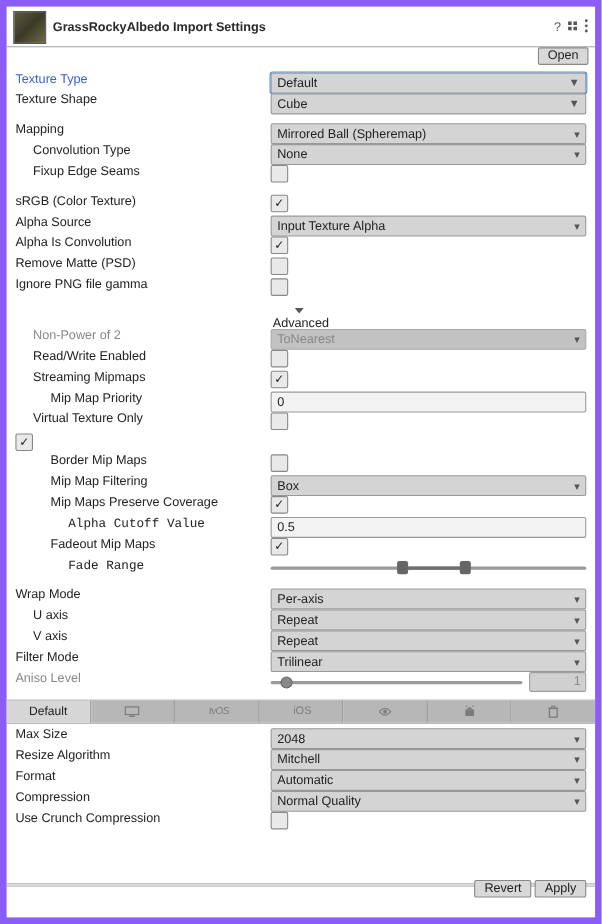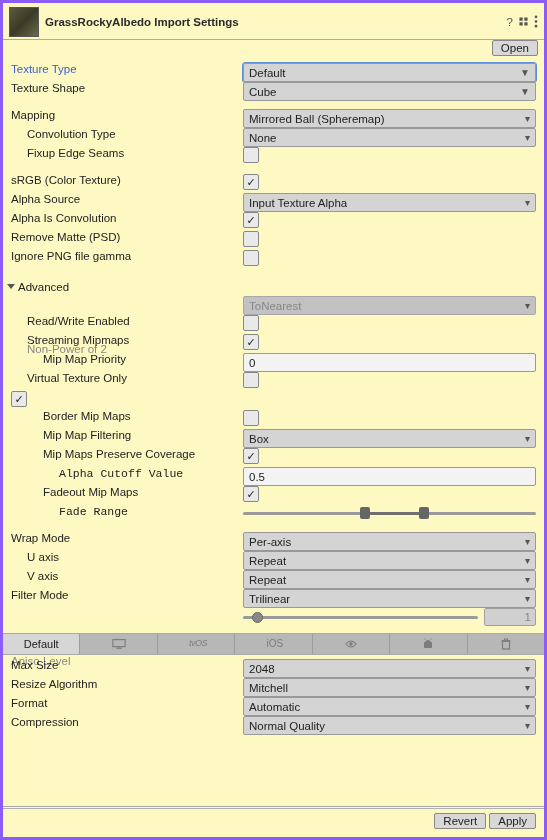--- a/index.html
+++ b/index.html
@@ -7,22 +7,22 @@
     padding: 0;
     font-family: Arial, Helvetica, sans-serif;
     font-size: 11.5px;
     background: #c2c2c2;
     color: #222;
   }
   .window {
     width: 547px;
     height: 840px;
     box-sizing: border-box;
-    border: 3px solid #8b5cf6;
-    background: #fef9c3;
+    border: 6px solid #8b5cf6;
+    background: #ffffff;
     position: relative;
     overflow: hidden;
   }
   .header {
     display: flex;
     align-items: center;
     gap: 6px;
     padding: 4px 6px 2px 6px;
     border-bottom: 1px solid #aaa;
   }
@@ -71,21 +71,21 @@
     padding-left: 0px;
     white-space: nowrap;
   }
   .indent1 { padding-left: 16px; }
   .indent2 { padding-left: 32px; }
   .indent3 { padding-left: 48px; font-family: Liberation Mono, monospace; }
   .control {
     flex: 1;
   }
   .blue { color: #3a5fcd; }
-  .dim { color: #888; margin-top: 47px; }
+  .dim { color: #888; }
   .select {
     display: flex;
     align-items: center;
     justify-content: space-between;
     height: 17px;
     background: #d4d4d4;
     border: 1px solid #999;
     border-radius: 2px;
     padding: 0 5px;
     font-size: 11.5px;
@@ -127,20 +127,21 @@
     color: #222;
     line-height: 1;
   }
   .section-gap { height: 8px; }
   .foldout {
     display: flex;
     align-items: center;
     gap: 3px;
     height: 19px;
     cursor: pointer;
+    flex-direction: column;
   }
   .tri {
     width: 0;
     height: 0;
     border-left: 4px solid transparent;
     border-right: 4px solid transparent;
     border-top: 5px solid #555;
     margin-left: -4px;
   }
   .fade-slider {
@@ -225,21 +226,21 @@
   }
   .tab:last-child { border-right: none; }
   .tab.active {
     background: #d6d6d6;
     color: #222;
   }
   .tab svg, .tab .fake-icon { width: 14px; height: 12px; opacity: 0.6; }
   .footer {
     position: absolute;
     right: 8px;
-    bottom: 8px;
+    bottom: 18px;
     display: flex;
     gap: 3px;
   }
   .hr-bottom {
     position: absolute;
     left: 0;
     right: 0;
     bottom: 28px;
     height: 1px;
     background: #b0b0b0;
@@ -559,20 +560,24 @@
     </div>
     <div class="row">
       <div class="label">Compression</div>
       <div class="control">
           <div class="select">
             <span>Normal Quality</span>
             <span class="chev">▾</span>
           </div>
         </div>
     </div>
+    <div class="row">
+      <div class="label">Use Crunch Compression</div>
+      <div class="control"><span class="checkbox"></span></div>
+    </div>
 
   </div>
 
   <div class="hr-bottom2"></div>
   <div class="hr-bottom"></div>
   <div class="footer">
     <span class="btn">Revert</span>
     <span class="btn">Apply</span>
   </div>
 

